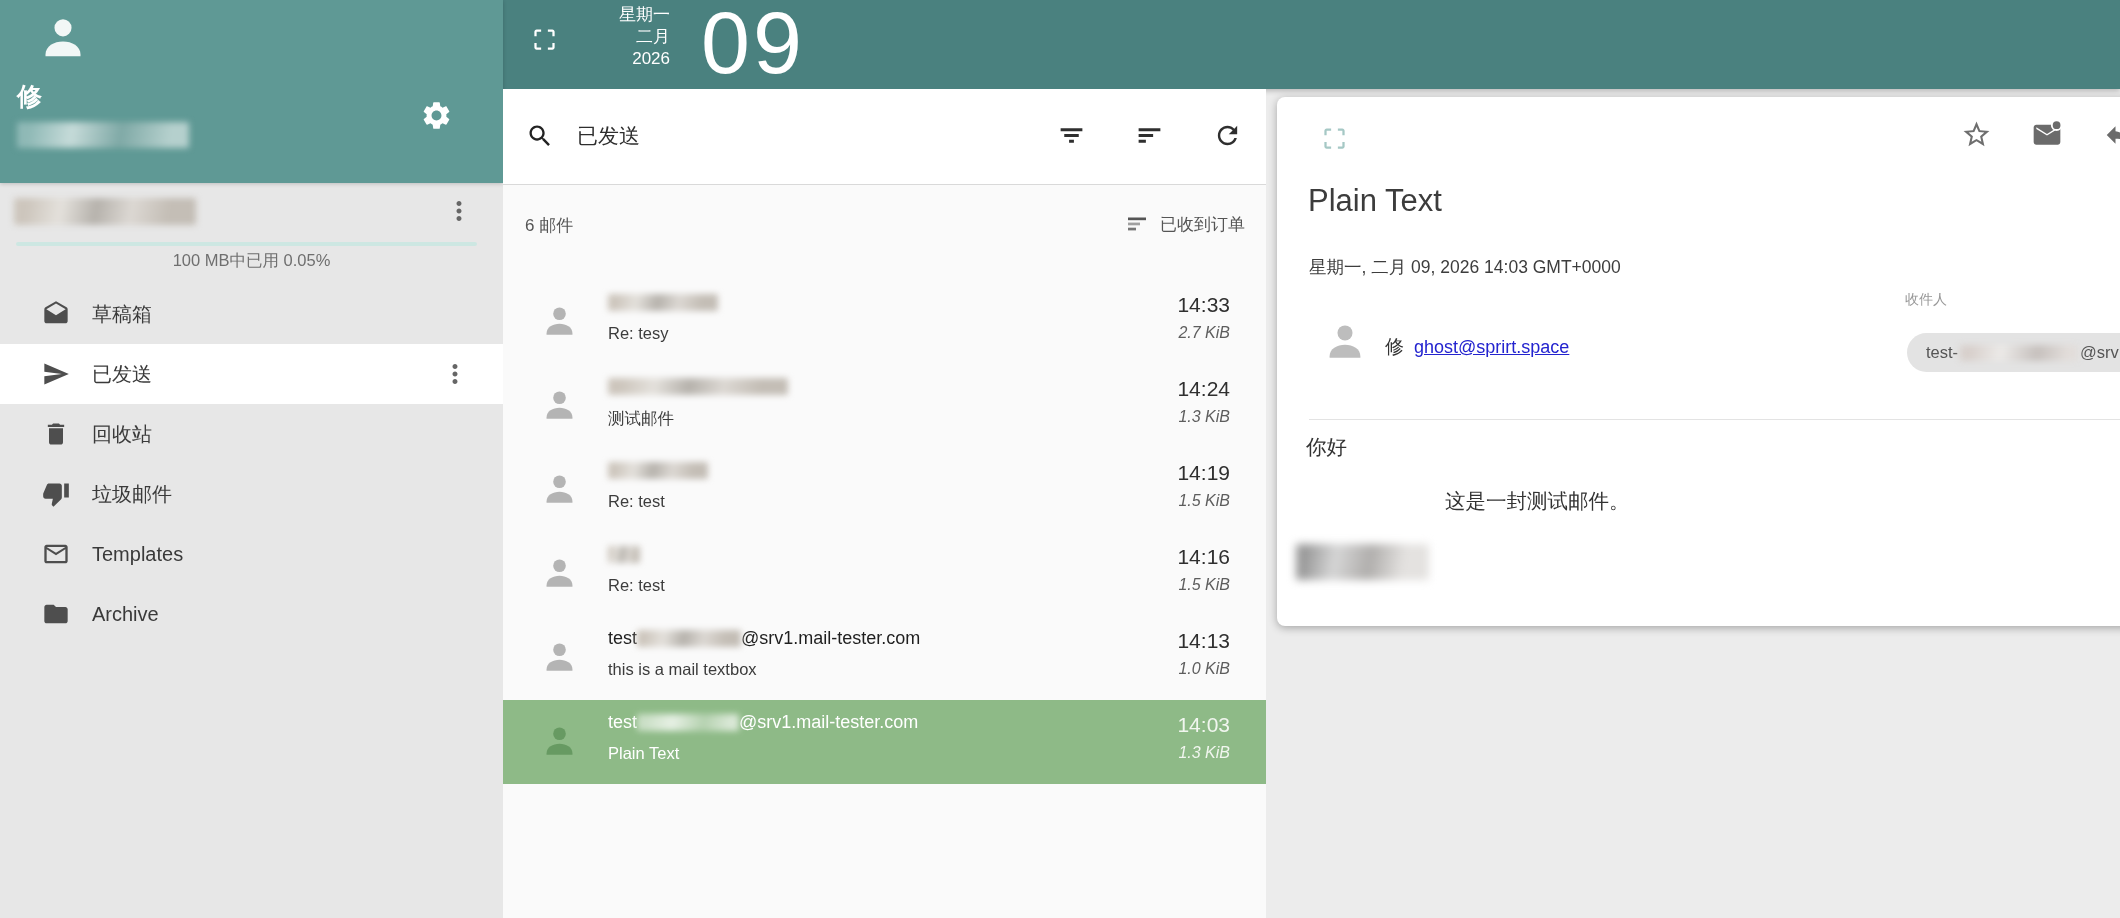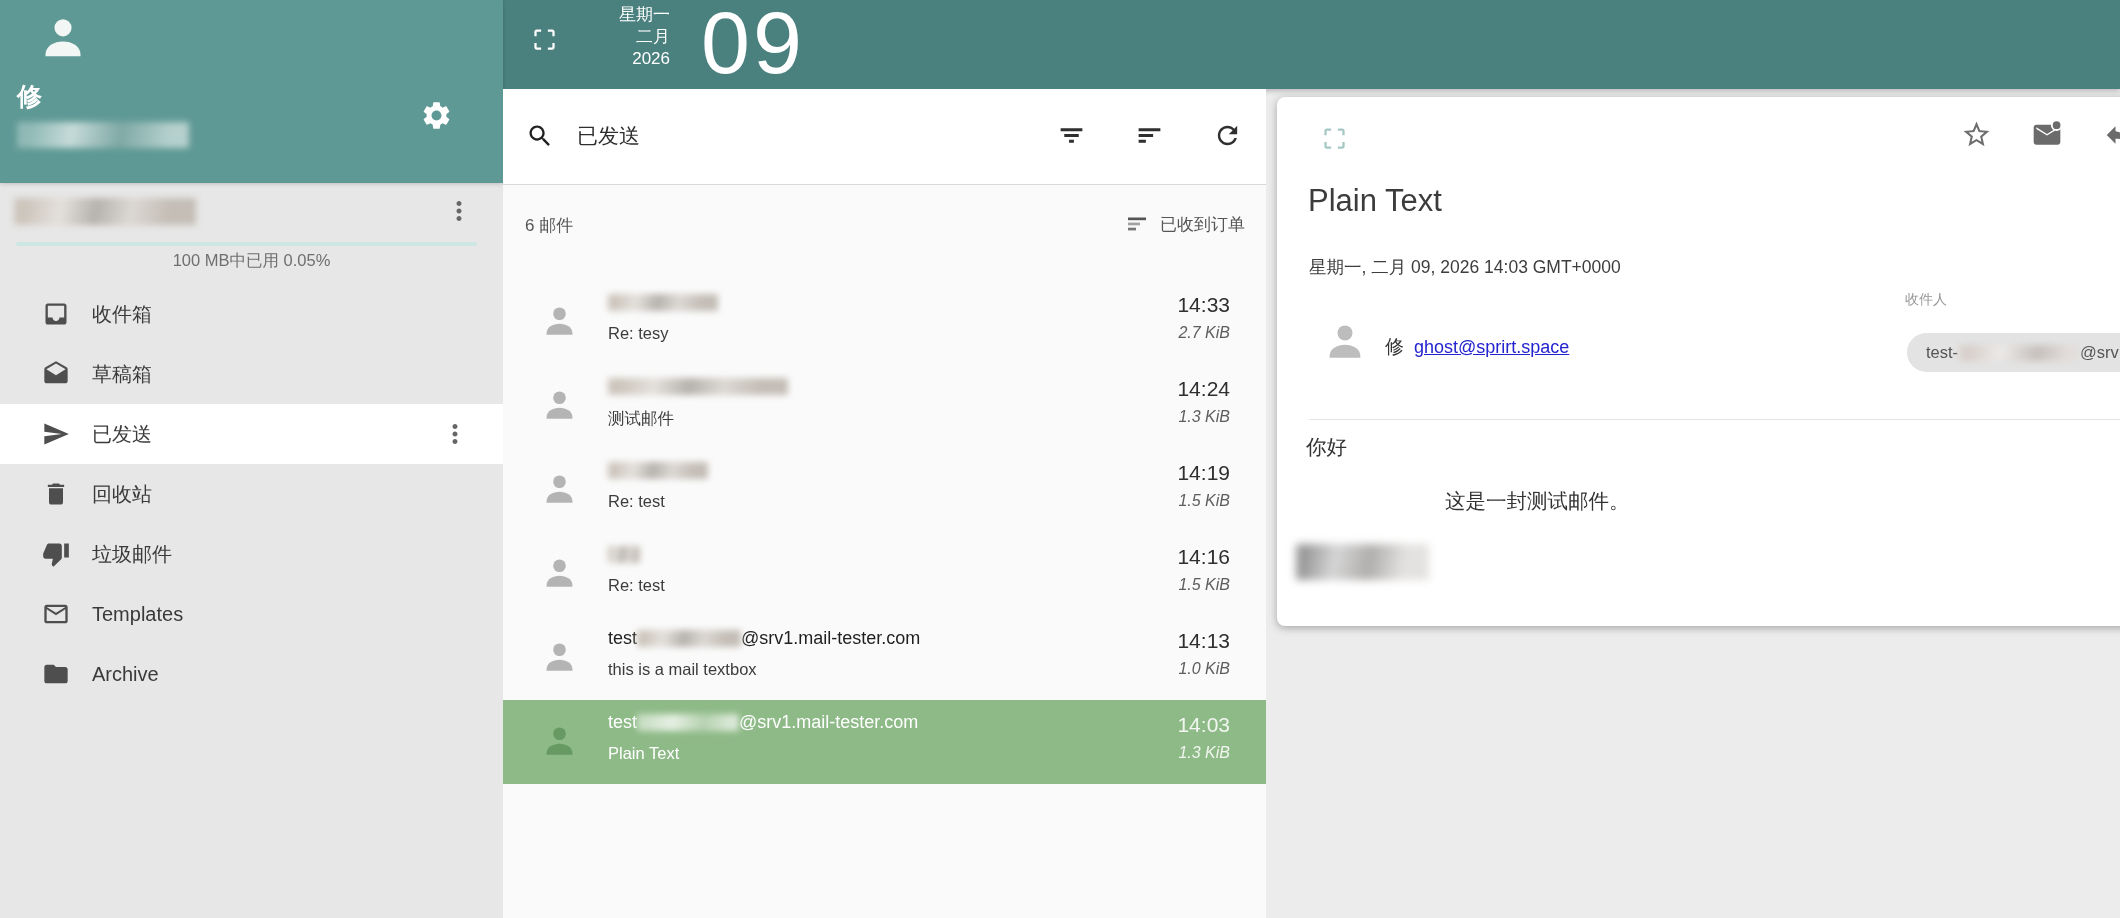--- a/index.html
+++ b/index.html
@@ -211,28 +211,20 @@
       </span>
     </div>
 
     <div class="quota-bar"></div>
     <div class="quota-text">100 MB中已用 0.05%</div>
 
     <nav class="folders">
       <div class="folder">
         <span class="f-icon">
             <svg class="ic">
-              <use href="#i-inbox"></use>
-            </svg>
-          </span>
-        <span class="f-label">收件箱</span>
-      </div>
-      <div class="folder">
-        <span class="f-icon">
-            <svg class="ic">
               <use href="#i-drafts"></use>
             </svg>
           </span>
         <span class="f-label">草稿箱</span>
       </div>
       <div class="folder selected">
         <span class="f-icon">
             <svg class="ic">
               <use href="#i-send"></use>
             </svg>

